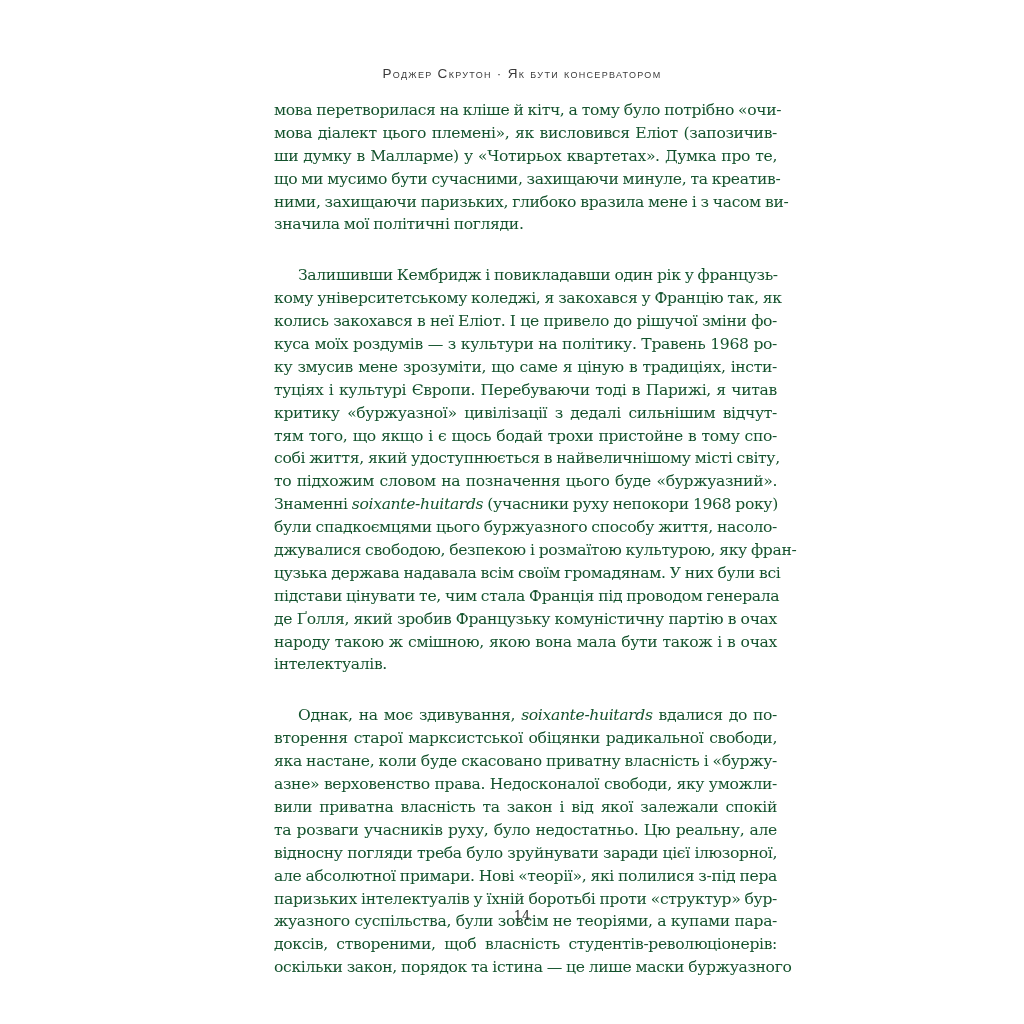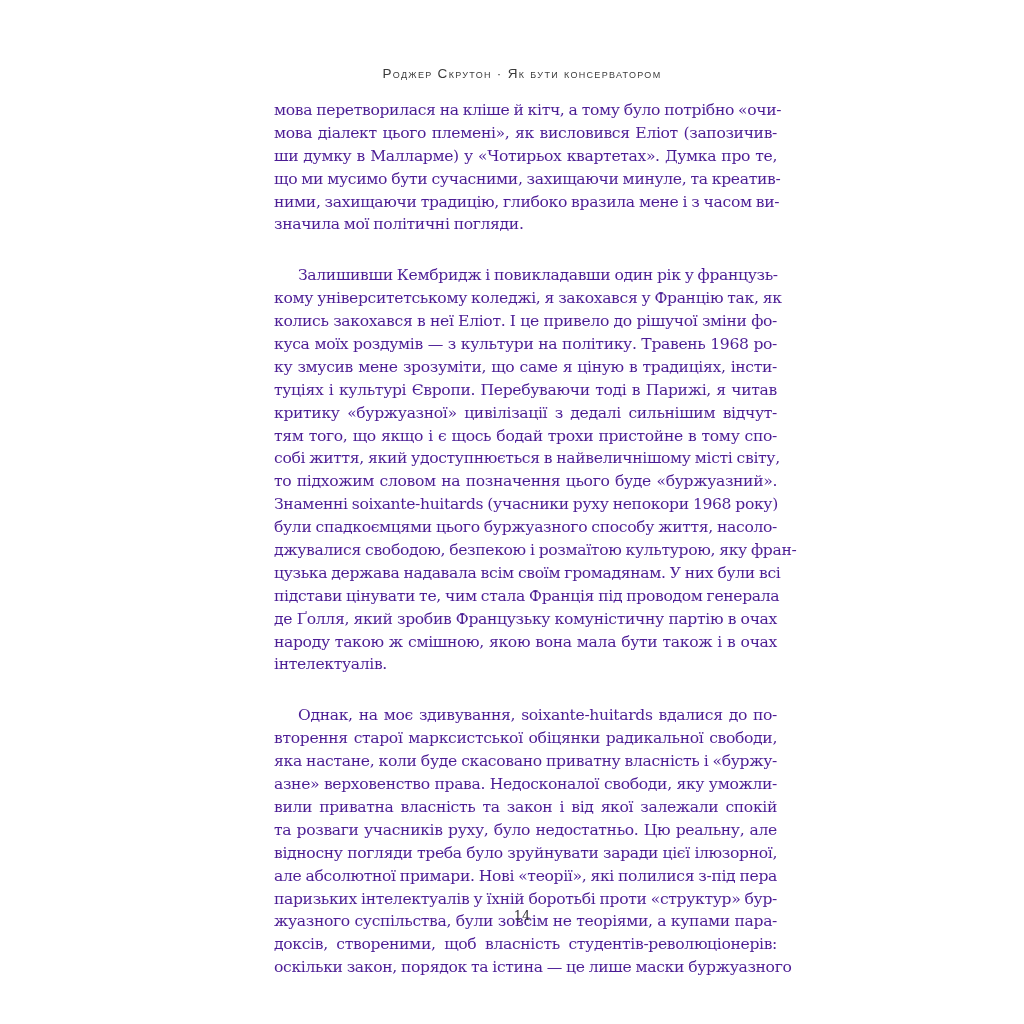--- a/index.html
+++ b/index.html
@@ -27,39 +27,40 @@
       font-variant: small-caps;
     }
     .text-block {
       position: absolute;
       top: 99px;
       left: 274px;
       width: 503px;
       font-family: "DejaVu Serif", "Liberation Serif", serif;
       font-size: 15.6px;
       line-height: 22.9px;
-      color: #4c1d95;
+      color: #14532d;
     }
     .line {
       display: block;
       white-space: nowrap;
       text-align: justify;
       text-align-last: justify;
       height: 22.9px;
       letter-spacing: -0.35px;
       word-spacing: -0.5px;
     }
     .line.last {
       text-align-last: left;
     }
     .line.indent {
       padding-left: 24px;
       margin-top: 28px;
     }
     .line .it {
+      font-style: italic;
     }
     .folio {
       position: absolute;
       top: 908px;
       left: 0;
       width: 1044px;
       text-align: center;
       font-family: "DejaVu Serif", "Liberation Serif", serif;
       font-size: 13px;
       color: #3a3a3a;
@@ -68,21 +69,21 @@
 </head>
 <body>
 
 <div class="running-head">Роджер Скрутон · Як бути консерватором</div>
 
 <div class="text-block">
   <span class="line">мова перетворилася на кліше й кітч, а тому було потрібно «очи-</span>
   <span class="line">мова діалект цього племені», як висловився Еліот (запозичив-</span>
   <span class="line">ши думку в Малларме) у «Чотирьох квартетах». Думка про те,</span>
   <span class="line">що ми мусимо бути сучасними, захищаючи минуле, та креатив-</span>
-  <span class="line">ними, захищаючи традицію, глибоко вразила мене і з часом ви-</span>
+  <span class="line">ними, захищаючи паризьких, глибоко вразила мене і з часом ви-</span>
   <span class="line last">значила мої політичні погляди.</span>
   <span class="line indent">Залишивши Кембридж і повикладавши один рік у французь-</span>
   <span class="line">кому університетському коледжі, я закохався у Францію так, як</span>
   <span class="line">колись закохався в неї Еліот. І це привело до рішучої зміни фо-</span>
   <span class="line">куса моїх роздумів — з культури на політику. Травень 1968 ро-</span>
   <span class="line">ку змусив мене зрозуміти, що саме я ціную в традиціях, інсти-</span>
   <span class="line">туціях і культурі Європи. Перебуваючи тоді в Парижі, я читав</span>
   <span class="line">критику «буржуазної» цивілізації з дедалі сильнішим відчут-</span>
   <span class="line">тям того, що якщо і є щось бодай трохи пристойне в тому спо-</span>
   <span class="line">собі життя, який удоступнюється в найвеличнішому місті світу,</span>

